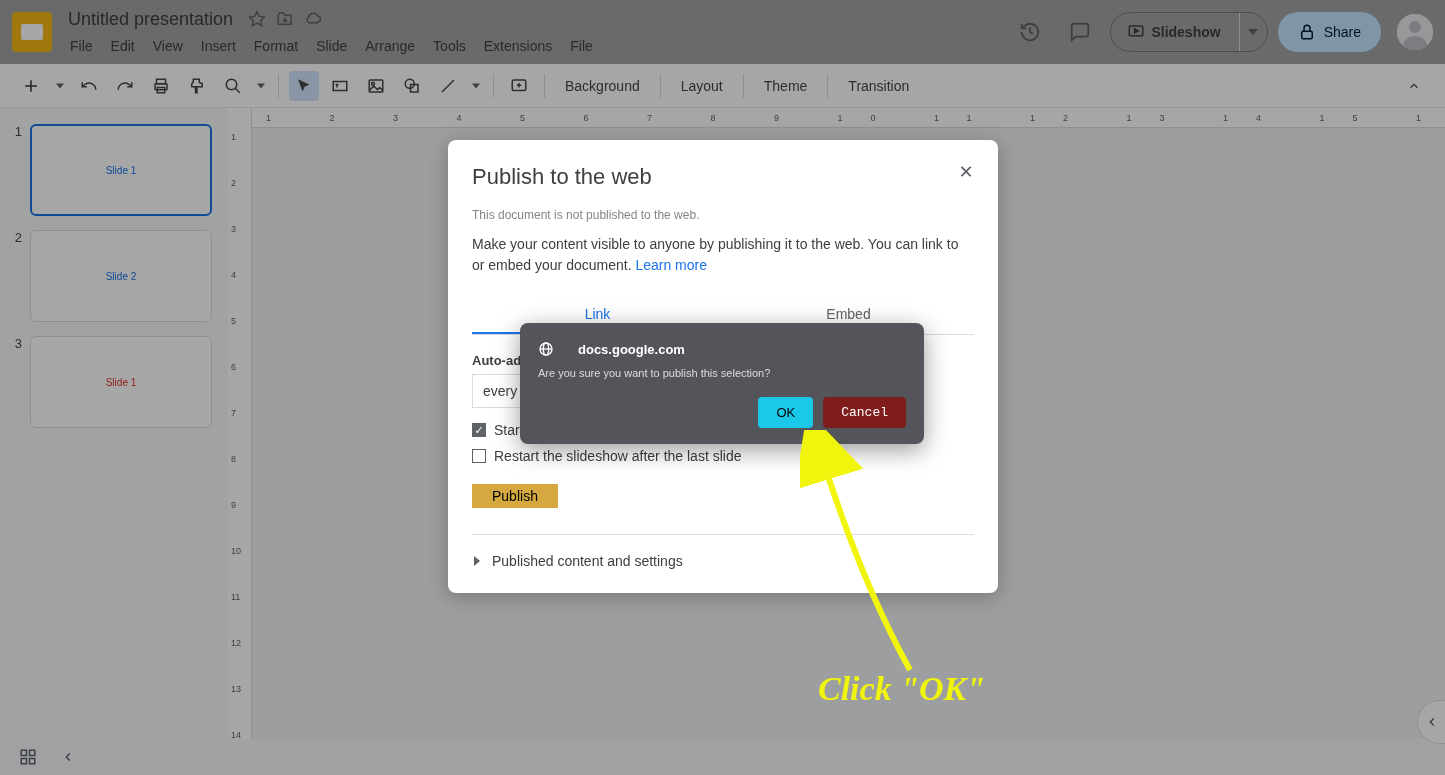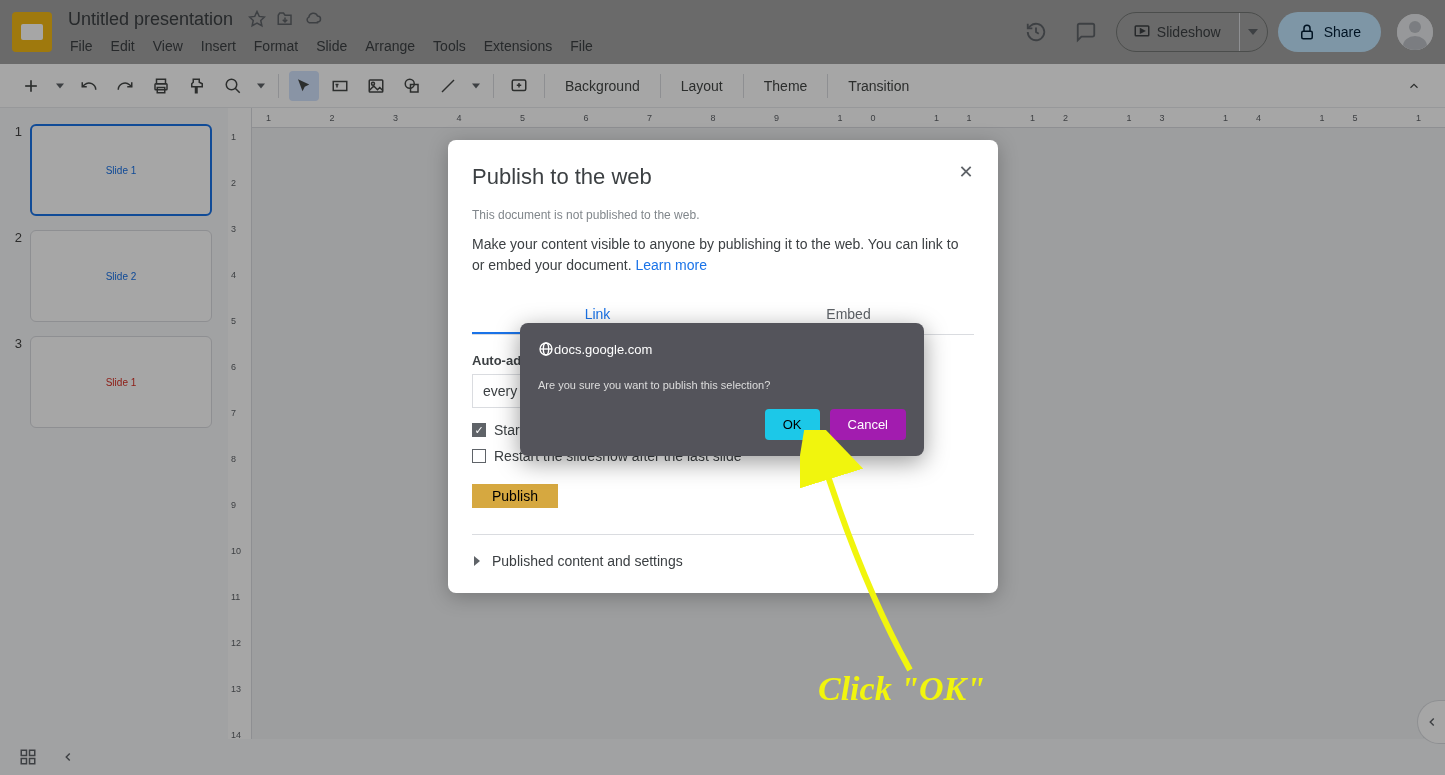--- a/index.html
+++ b/index.html
@@ -11,21 +11,21 @@
 .logo { width: 40px; height: 40px; background: #f5ba15; border-radius: 4px; display: flex; align-items: center; justify-content: center; margin-right: 10px; }
 .logo-inner { width: 22px; height: 16px; background: #fff; border-radius: 2px; }
 .title-area { flex: 1; }
 .title-row { display: flex; align-items: center; gap: 8px; }
 .doc-title { font-size: 18px; color: #3c4043; padding: 2px 6px; }
 .title-icon { width: 20px; height: 20px; color: #5f6368; display: flex; align-items: center; justify-content: center; }
 .menu-row { display: flex; gap: 2px; margin-top: 2px; }
 .menu-item { padding: 4px 8px; font-size: 14px; color: #3c4043; border-radius: 4px; cursor: pointer; }
 .header-right { display: flex; align-items: center; gap: 10px; }
 .hdr-btn { width: 40px; height: 40px; display: flex; align-items: center; justify-content: center; color: #5f6368; border-radius: 50%; cursor: pointer; }
-.slideshow-group { display: flex; border: 1px solid #747775; border-radius: 20px; height: 40px; overflow: hidden; }
+.slideshow-group { display: flex; border: 1px solid #747775; border-radius: 20px; height: 40px; overflow: hidden; font-weight: bold; }
 .slideshow-btn { padding: 0 18px 0 16px; display: flex; align-items: center; gap: 6px; font-size: 14px; color: #3c4043; cursor: pointer; }
 .slideshow-drop { width: 28px; display: flex; align-items: center; justify-content: center; border-left: 1px solid #dadce0; cursor: pointer; }
 .share-btn { height: 40px; padding: 0 20px; background: #c2e7ff; border-radius: 20px; display: flex; align-items: center; gap: 8px; font-size: 14px; color: #001d35; cursor: pointer; }
 .avatar { width: 36px; height: 36px; border-radius: 50%; background: #ddd; margin-left: 6px; overflow: hidden; }
 
 
 .toolbar { height: 44px; background: #fff; border-bottom: 1px solid #e8eaed; display: flex; align-items: center; padding: 0 16px; gap: 6px; }
 .tb-btn { width: 30px; height: 30px; display: flex; align-items: center; justify-content: center; color: #444746; border-radius: 4px; cursor: pointer; }
 .tb-btn.active { background: #d3e3fd; }
 .tb-sep { width: 1px; height: 24px; background: #dadce0; margin: 0 4px; }
@@ -64,25 +64,25 @@
 .select { border: 1px solid #dadce0; padding: 8px 10px; font-size: 14px; color: #3c4043; border-radius: 0; margin-bottom: 14px; display: inline-block; min-width: 60px; }
 .check-row { display: flex; align-items: center; gap: 8px; font-size: 14px; color: #3c4043; margin-bottom: 10px; }
 .check { width: 14px; height: 14px; border: 1.5px solid #5f6368; display: inline-flex; align-items: center; justify-content: center; font-size: 11px; }
 .check.checked { background: #5f6368; color: #fff; }
 .publish-btn { background: #d6a840; color: #000000; padding: 4px 20px; font-size: 14px; border: none; cursor: pointer; margin-top: 10px; }
 .dlg-hr { border: none; border-top: 1px solid #dadce0; margin: 26px 0 18px; }
 .expand-row { display: flex; align-items: center; gap: 10px; font-size: 14px; color: #3c4043; cursor: pointer; }
 
 
 .confirm { position: absolute; left: 520px; top: 323px; width: 404px; background: #54545b; border-radius: 8px; box-shadow: 0 6px 24px rgba(0,0,0,0.4); z-index: 30; padding: 18px 18px 16px; color: #fff; }
-.confirm-head { display: flex; align-items: center; gap: 0; font-size: 13px; margin-bottom: 22px; }
+.confirm-head { display: flex; align-items: center; gap: 24px; font-size: 13px; margin-bottom: 10px; font-weight: bold; }
 .confirm-msg { font-size: 11px; color: #ddd; margin-bottom: 18px; }
 .confirm-btns { display: flex; justify-content: flex-end; gap: 10px; }
 .btn-ok { background: #1cc8e8; color: #000; padding: 8px 18px; border: none; border-radius: 4px; font-size: 13px; cursor: pointer; }
-.btn-cancel { background: #a21caf; color: #fff; padding: 8px 18px; border: none; border-radius: 4px; font-size: 13px; cursor: pointer; }
+.btn-cancel { background: #7f1d1d; color: #fff; padding: 8px 18px; border: none; border-radius: 4px; font-size: 13px; cursor: pointer; font-family: Liberation Mono, monospace; }
 
 
 .arrow { position: absolute; z-index: 40; pointer-events: none; }
 .annot { position: absolute; left: 818px; top: 670px; font-family: 'Comic Sans MS', cursive; font-size: 34px; font-style: italic; color: #f1f50d; z-index: 40; font-weight: bold; }
 
 .side-panel-chevron { position: absolute; right: 0; top: 700px; width: 28px; height: 44px; background: #fff; border: 1px solid #dadce0; border-right: none; border-radius: 22px 0 0 22px; display: flex; align-items: center; justify-content: center; color: #5f6368; cursor: pointer; z-index: 5; }
 
 .ruler-v-ticks { position: absolute; left: 3px; top: 24px; display: flex; flex-direction: column; gap: 36px; }
 svg { display: block; }
 </style>

